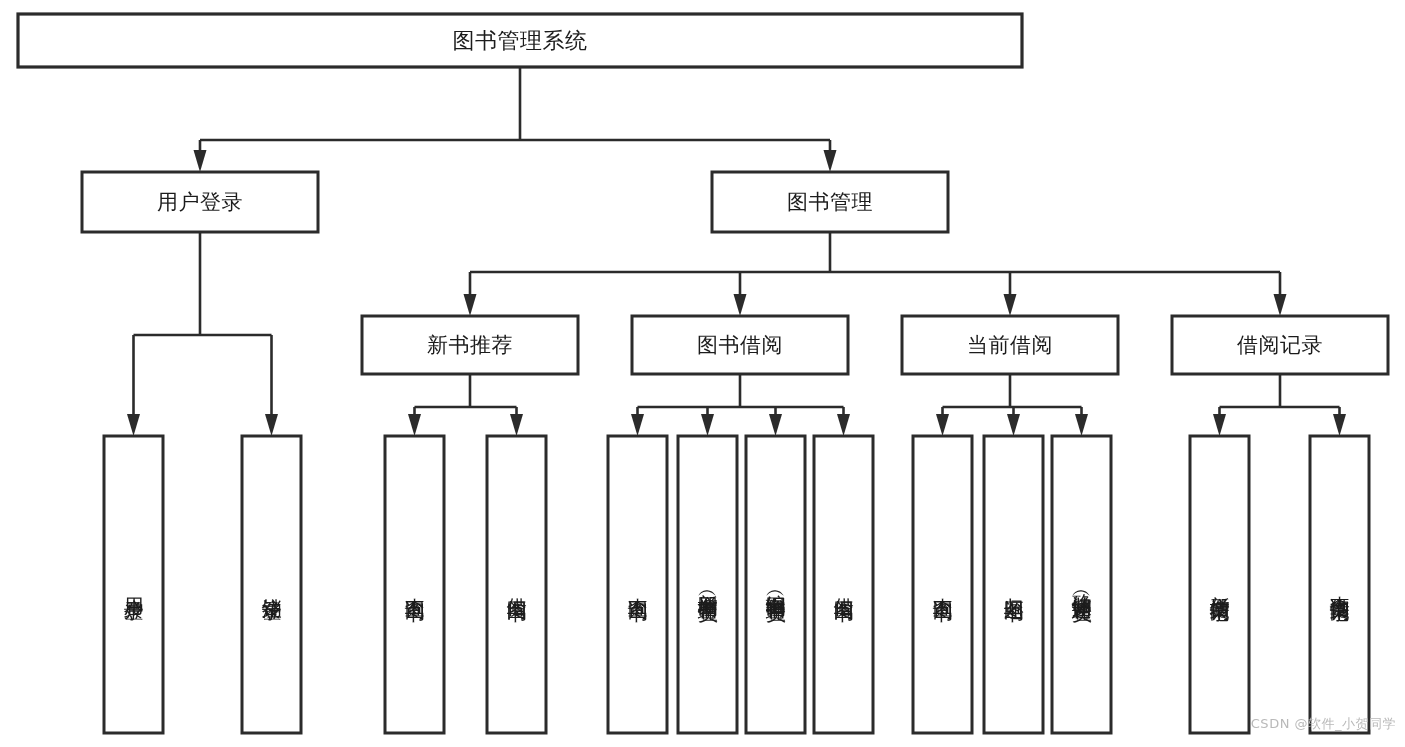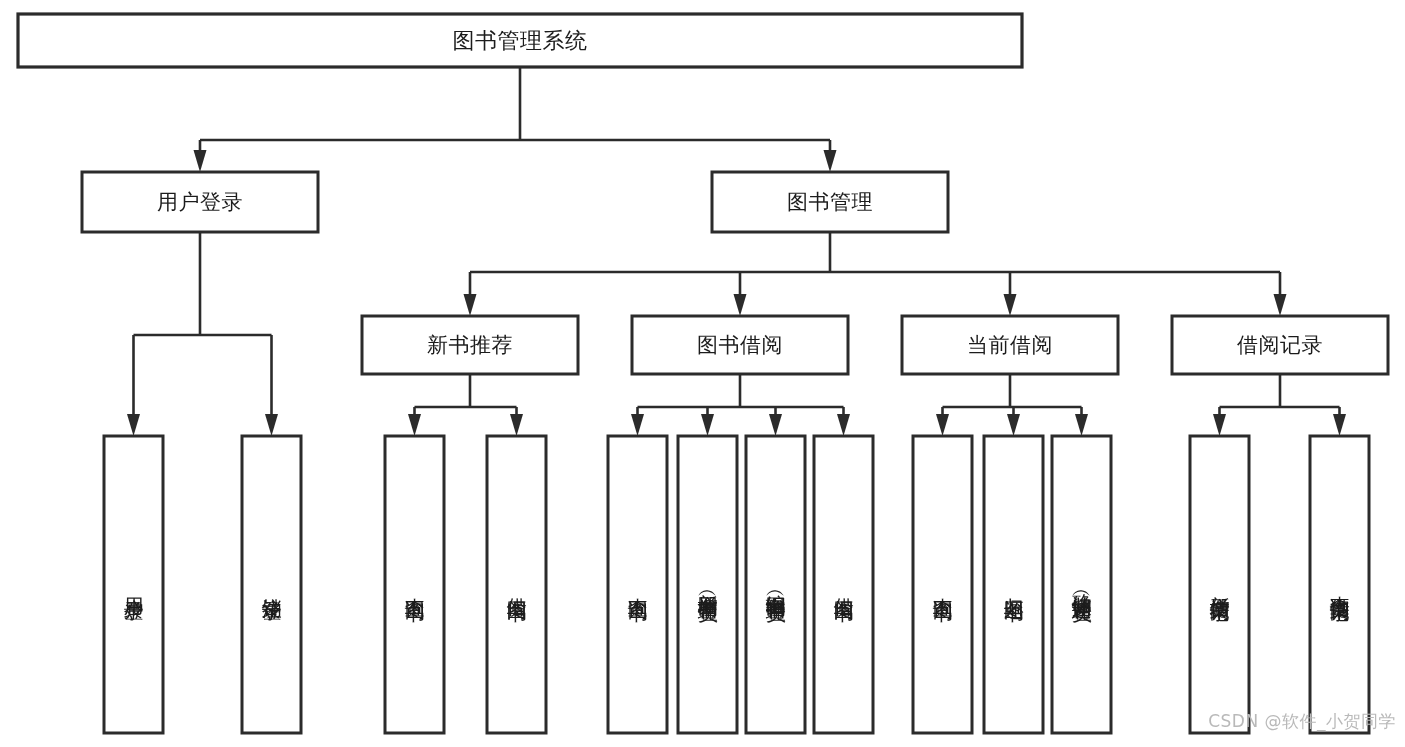--- a/index.html
+++ b/index.html
@@ -76,21 +76,21 @@
     color: #1c1c1c;
     white-space: nowrap;
     letter-spacing: 1.5px;
     text-align: center;
   }
   .watermark {
     position: absolute;
     right: 9px;
     bottom: 5px;
     font-family: "DejaVu Sans", "Liberation Sans", sans-serif;
-    font-size: 17px;
+    font-size: 13px;
     color: #b9b9b9;
     white-space: nowrap;
     letter-spacing: 0.5px;
   }
 </style>
 </head>
 <body>
 
 <div id="diagram-root">
 

